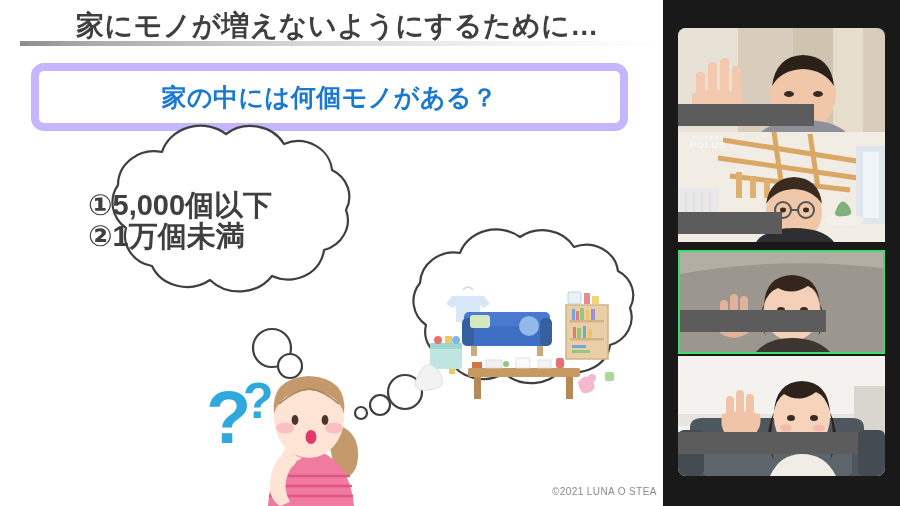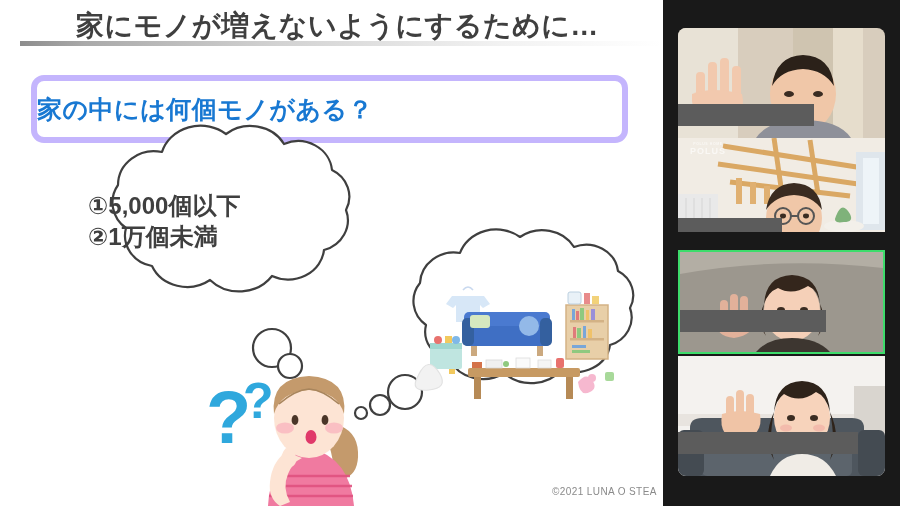--- a/index.html
+++ b/index.html
@@ -30,41 +30,41 @@
   .title-rule {
     position: absolute; left: 20px; top: 41px;
     width: 643px; height: 5px;
     background: linear-gradient(to right, #8d8d8d 0%, #a9a9a9 10%, #d2d2d2 40%, #f2f2f2 75%, #ffffff 100%);
   }
 
   
   .qbox {
     position: absolute; left: 31px; top: 63px;
     width: 597px; height: 68px;
-    border: 6px solid #c4b5fd;
+    border: 8px solid #c4b5fd;
     border-radius: 13px;
     background: #ffffff;
-    display: flex; align-items: center; justify-content: flex-start; margin-top: 12px;
+    display: flex; align-items: center; justify-content: center;
   }
   .qbox-text {
     font-size: 25px; font-weight: 700;
     color: #1878d2;
     letter-spacing: 0.5px;
     white-space: nowrap;
   }
 
   
   .bubble-svg { position: absolute; left: 0; top: 0; width: 663px; height: 506px; pointer-events: none; }
 
   .options {
     position: absolute; left: 88px; top: 190px;
     z-index: 4;
   }
   .opt {
-    font-size: 24px; font-weight: 700;
+    font-size: 29px; font-weight: 700;
     color: #3f3f3f;
     line-height: 31px;
     white-space: nowrap;
   }
 
   .copyright {
     position: absolute; left: 552px; top: 486px;
     font-size: 10px; color: #8a8a8a;
     letter-spacing: 0.4px; white-space: nowrap;
   }
@@ -73,21 +73,21 @@
   .vpanel {
     position: absolute; left: 663px; top: 0;
     width: 237px; height: 506px;
     background: #191919;
   }
   .tile {
     position: absolute; left: 15px; width: 207px;
     overflow: hidden; background: #2a2a2a;
   }
   .tile.t1 { top: 28px;  height: 110px; border-radius: 8px 8px 0 0; }
-  .tile.t2 { top: 138px; height: 94px; }
+  .tile.t2 { top: 132px; height: 110px; }
   .tile.t3 { top: 250px; height: 104px; border: 2px solid #3ddc6b; }
   .tile.t4 { top: 356px; height: 120px; border-radius: 0 0 8px 8px; }
 
   .vbg { position: absolute; inset: 0; }
   .namebar {
     position: absolute; left: 0; height: 22px;
     background: #5c5c5c;
   }
   .watermark {
     position: absolute; left: 12px; top: 4px;

